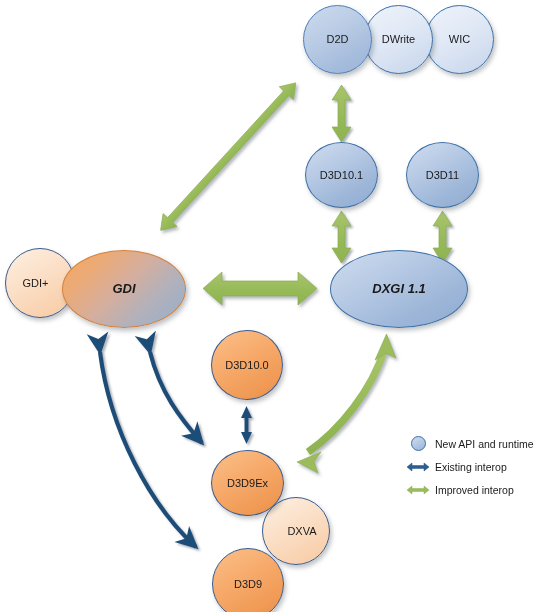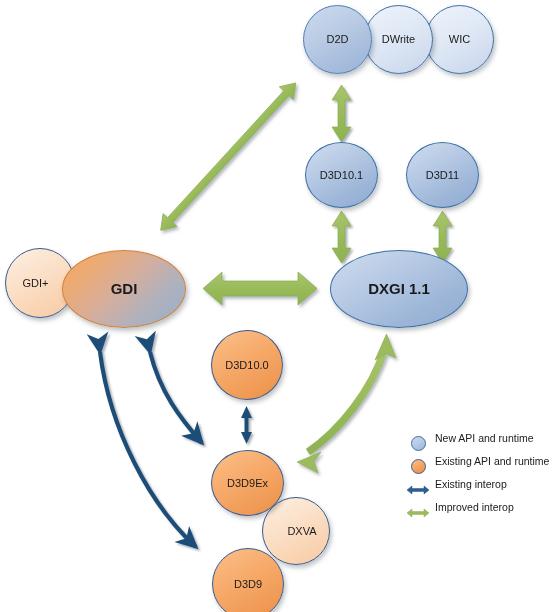--- a/index.html
+++ b/index.html
@@ -56,25 +56,25 @@
     text-align:center;
   }
   
   .blend{
     background:linear-gradient(135deg,#f0a868 0%,#edaa74 22%,#d4ae9e 48%,#b3b1ba 70%,#9fb0c6 88%,#97adc6 100%);
     border:1.5px solid #d4803a;
     box-shadow:2px 3px 5px rgba(80,90,100,0.38);
   }
 
   .t-11{font-size:11px;}
-  .t-11b{font-size:15px;font-weight:bold;}
+  .t-11b{font-size:13px;font-weight:bold;font-style:italic;}
 
   
   #legend{position:absolute;left:407px;top:432px;width:150px;}
-  .leg-row{display:flex;height:23px;}
+  .leg-row{display:flex;align-items:center;height:23px;}
   .leg-swatch{width:22px;flex:0 0 22px;display:flex;align-items:center;justify-content:center;}
   .leg-dot{width:13px;height:13px;border-radius:50%;display:block;}
   .leg-dot.blue{
     background:linear-gradient(150deg,#cfdcee 0%,#b0c5e1 60%,#9ab3d6 100%);
     border:1px solid #3a6ea5;
   }
   .leg-dot.orange{
     background:linear-gradient(150deg,#fbc08a 0%,#f3a059 60%,#ea8f47 100%);
     border:1px solid #3a5a8c;
   }
@@ -194,26 +194,20 @@
 
   <div id="legend">
 
     <div class="leg-row">
       <span class="leg-swatch">
         <span class="leg-dot blue"></span>
       </span>
       <span class="leg-text">New API and runtime</span>
     </div>
 
-    <div class="leg-row">
-      <span class="leg-swatch">
-        <span class="leg-dot orange"></span>
-      </span>
-      <span class="leg-text">Existing API and runtime</span>
-    </div>
 
     <div class="leg-row">
       <span class="leg-swatch">
         <svg class="leg-arrow" width="22" height="12" viewBox="0 0 22 12" xmlns="http://www.w3.org/2000/svg">
           <path d="M0,6 L5,2 L5,4.6 L17,4.6 L17,2 L22,6 L17,10 L17,7.4 L5,7.4 L5,10 Z" fill="#2d5f94" stroke="#1f4e79" stroke-width="0.5"></path>
         </svg>
       </span>
       <span class="leg-text">Existing interop</span>
     </div>
 

